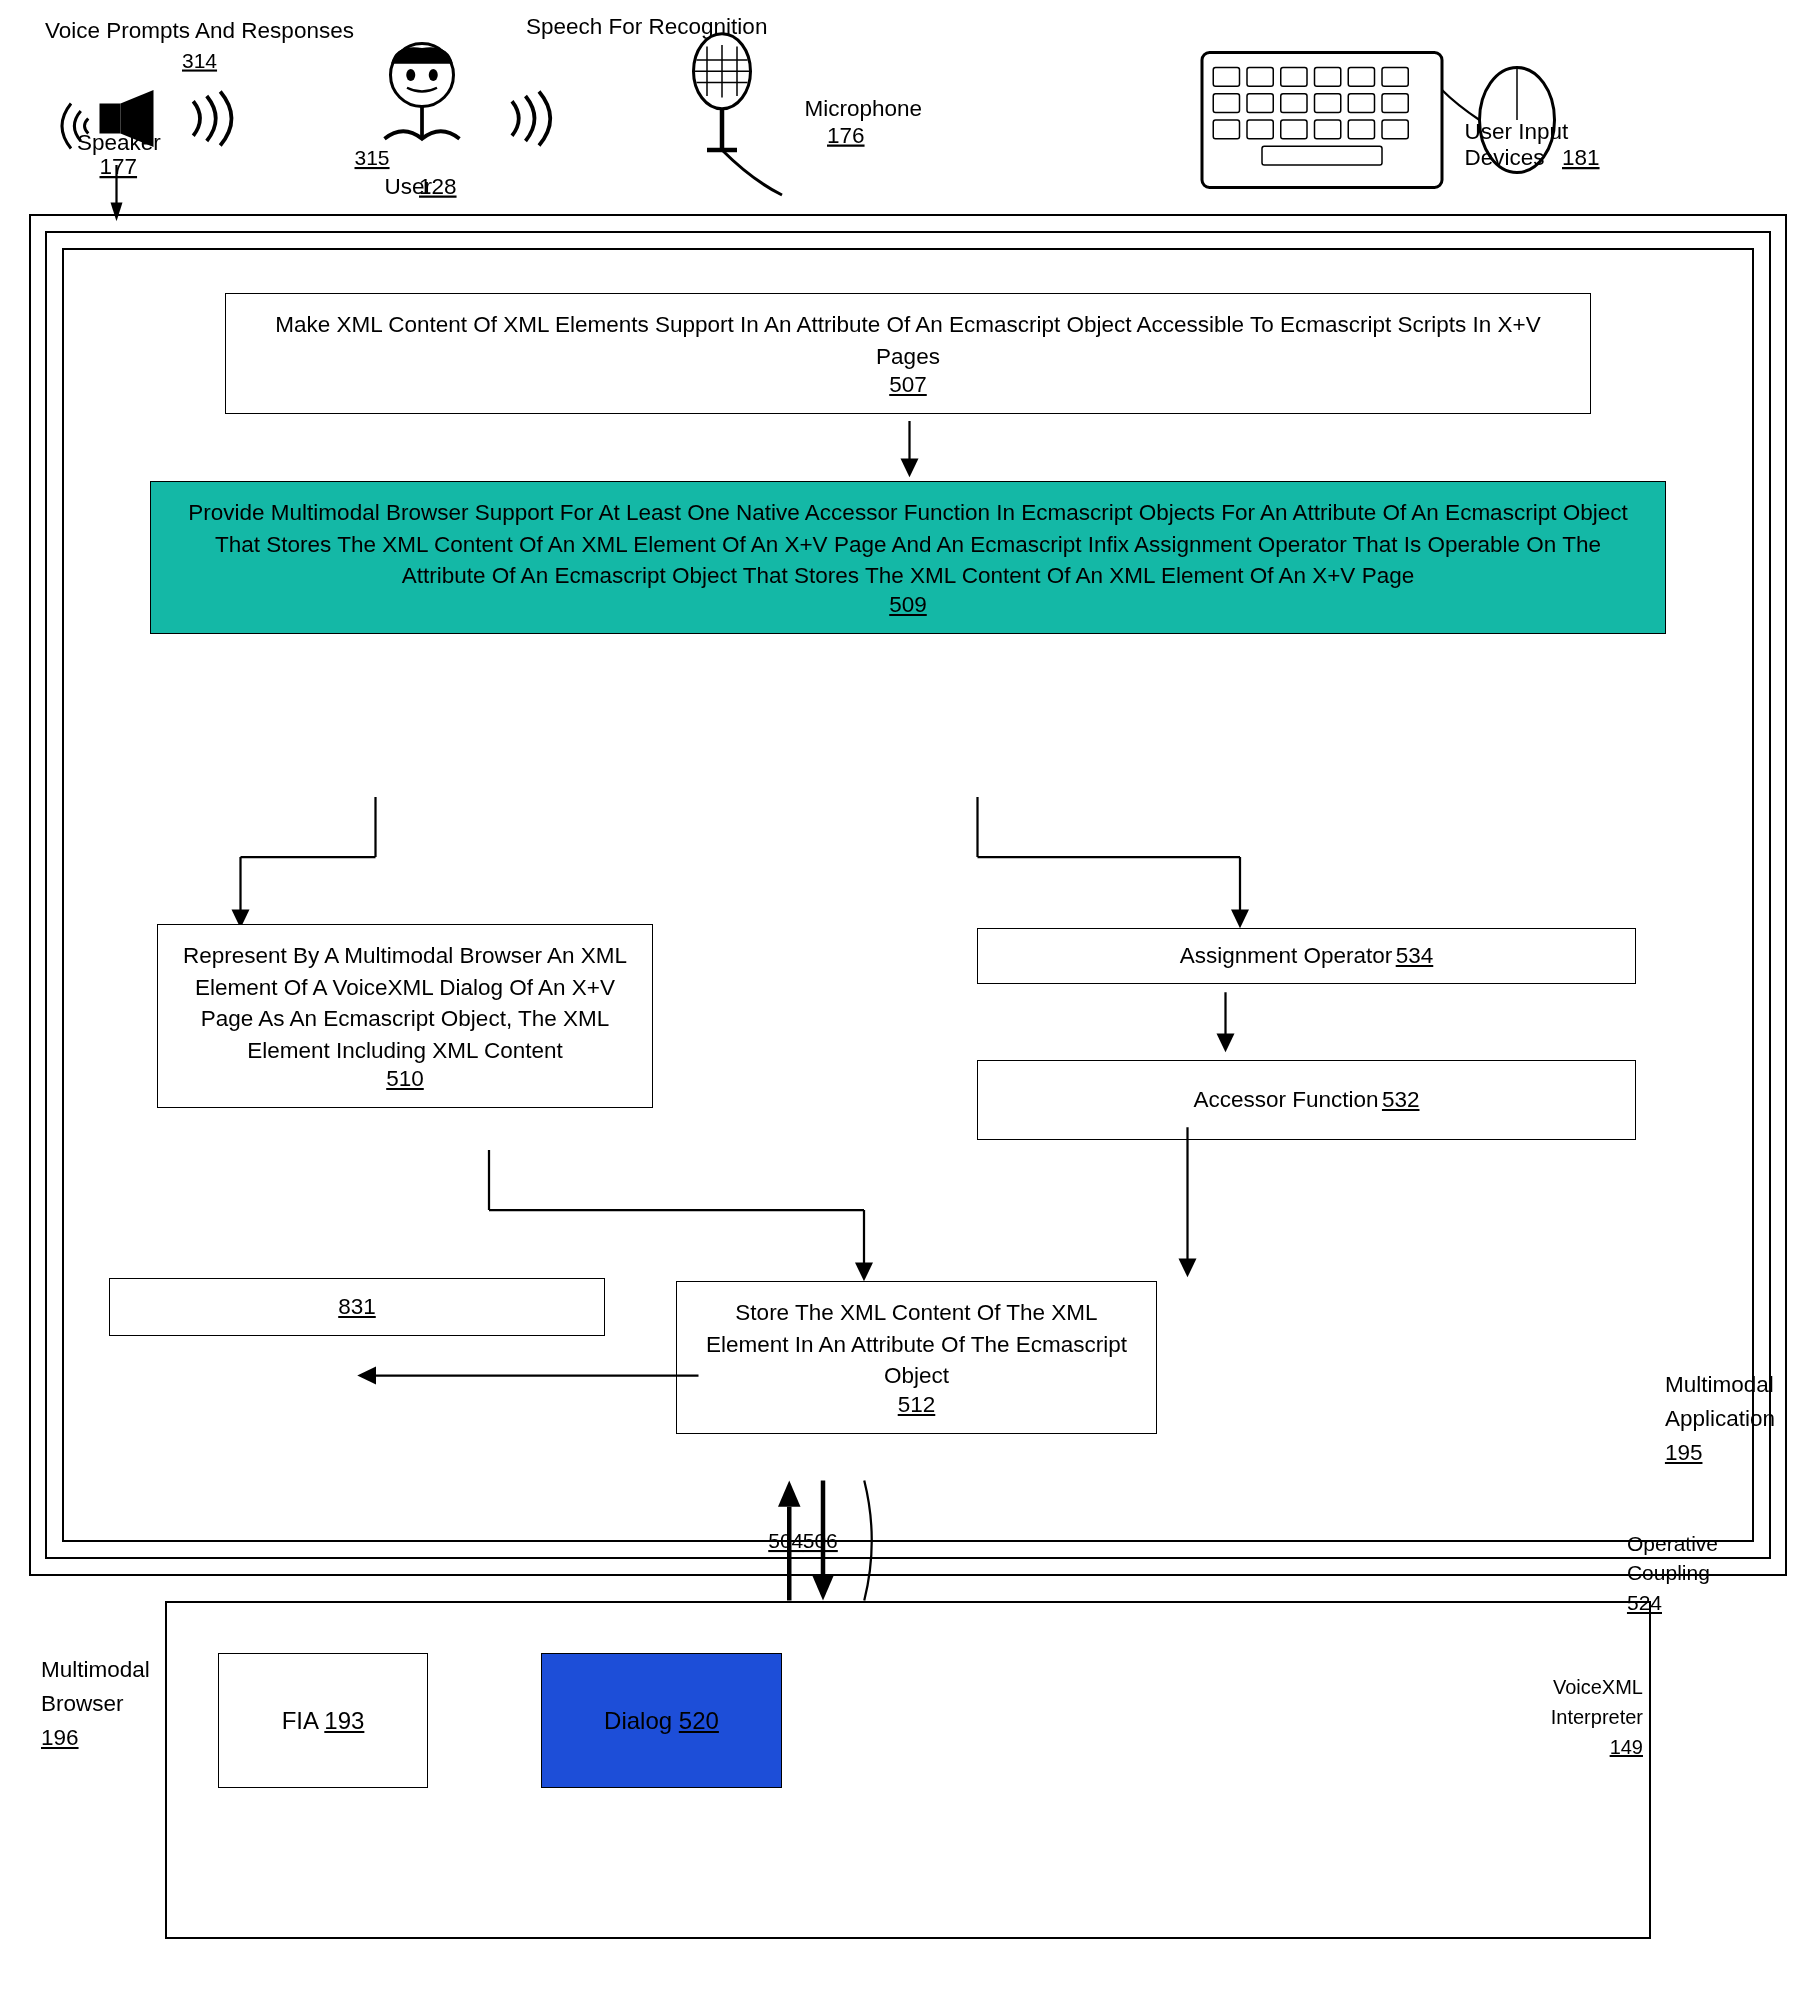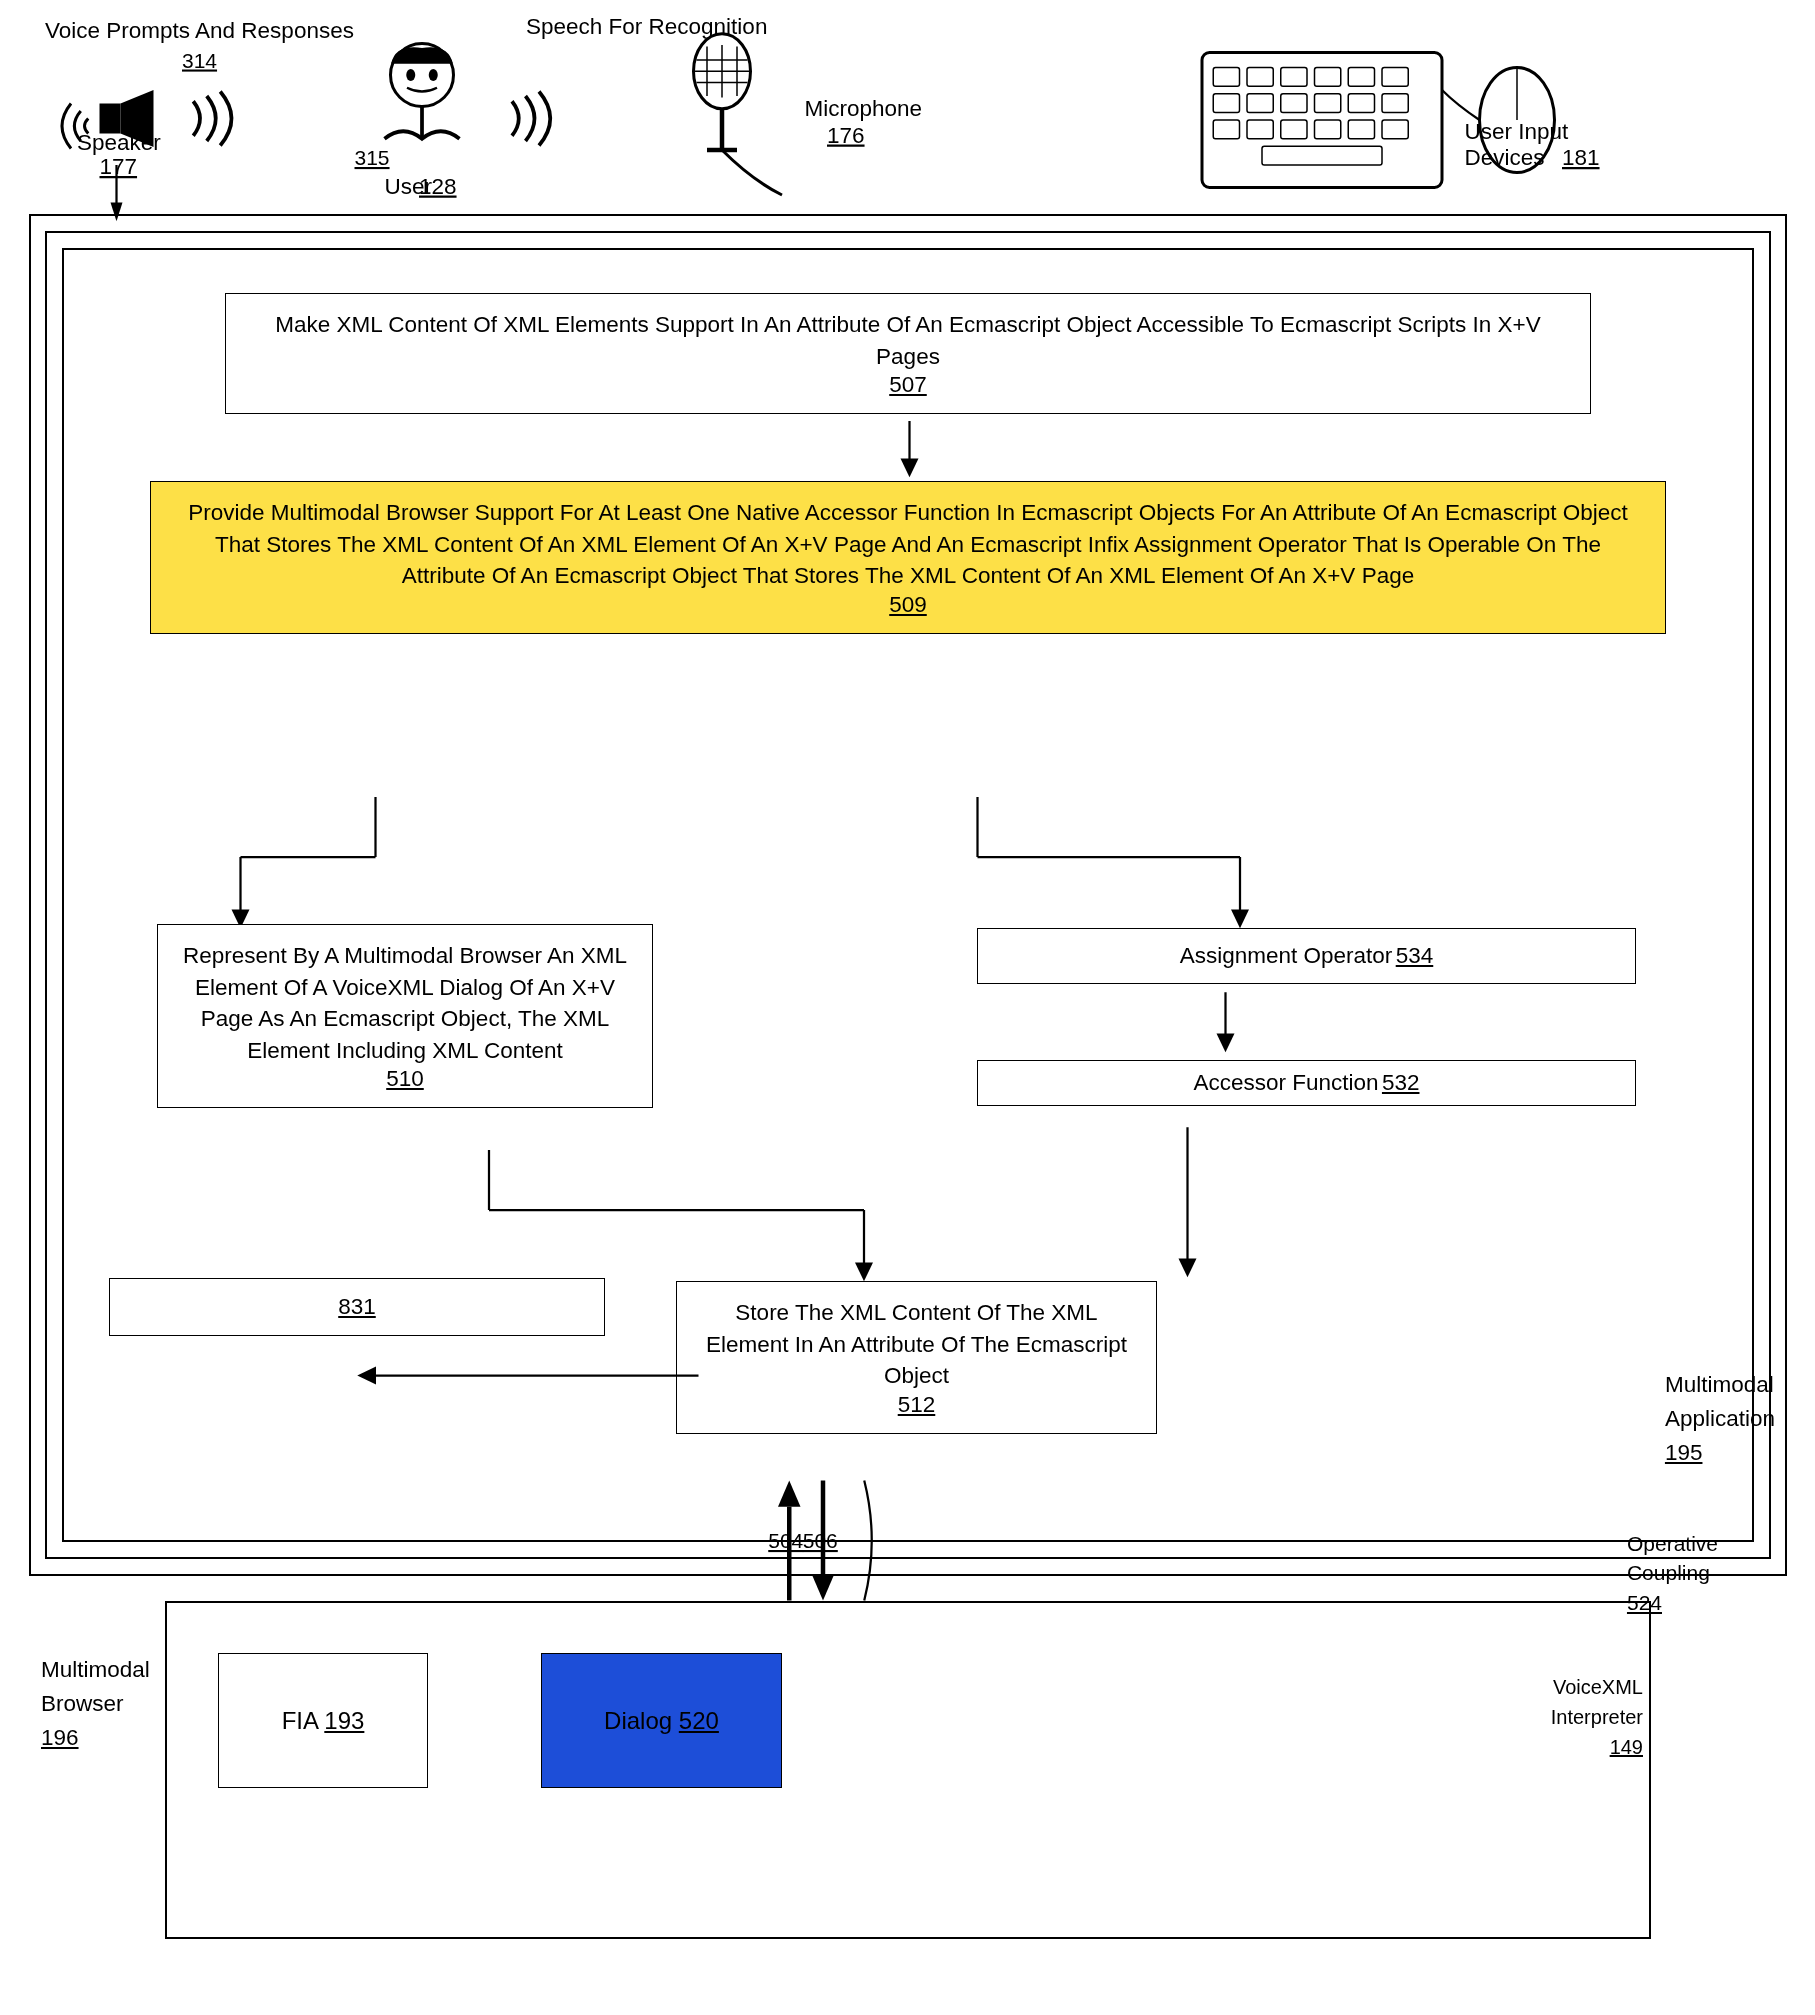--- a/index.html
+++ b/index.html
@@ -170,21 +170,21 @@
   <div style="position:absolute; top:293px; left:225px; right:225px; border:1.5px solid #000; padding:15px 30px; text-align:center; background:#fff;">
     <div class="box-text">Make XML Content Of XML Elements Support In An Attribute Of An Ecmascript Object Accessible To Ecmascript Scripts In X+V Pages</div>
     <div class="box-number">507</div>
   </div>
 
   <svg style="position:absolute; top:421px; left:887px; width:45px; height:60px;" viewBox="0 0 60 80" width="45" height="60">
     <line x1="30" y1="0" x2="30" y2="60" stroke="#000" stroke-width="3"></line>
     <polygon points="30,75 18,50 42,50" fill="#000"></polygon>
   </svg>
 
-  <div style="position:absolute; top:481px; left:150px; right:150px; border:1.5px solid #000; padding:15px 30px; text-align:center; background:#fde047;">
+  <div style="position:absolute; top:481px; left:150px; right:150px; border:1.5px solid #000; padding:15px 30px; text-align:center; background:#14b8a6;">
     <div class="box-text">Provide Multimodal Browser Support For At Least One Native Accessor Function In Ecmascript Objects For An Attribute Of An Ecmascript Object That Stores The XML Content Of An XML Element Of An X+V Page And An Ecmascript Infix Assignment Operator That Is Operable On The Attribute Of An Ecmascript Object That Stores The XML Content Of An XML Element Of An X+V Page</div>
     <div class="box-number" style="text-decoration:underline; font-size:22.5px;">509</div>
   </div>
 
   <svg style="position:absolute; top:797px; left:150px; width:451px; height:150px;" viewBox="0 0 600 200" width="451" height="150">
     <line x1="300" y1="0" x2="300" y2="80" stroke="#000" stroke-width="3"></line>
     <line x1="300" y1="80" x2="120" y2="80" stroke="#000" stroke-width="3"></line>
     <line x1="120" y1="80" x2="120" y2="160" stroke="#000" stroke-width="3"></line>
     <polygon points="120,175 108,150 132,150" fill="#000"></polygon>
   </svg>
@@ -199,21 +199,21 @@
   <div style="position:absolute; top:928px; left:977px; right:180px; border:1.5px solid #000; padding:11.3px 15px; text-align:center; background:#fff;">
     <span class="box-text">Assignment Operator</span>
     <span class="box-number" style="text-decoration:underline; font-size:22.5px;">534</span>
   </div>
 
   <svg style="position:absolute; top:992px; left:1203px; width:45px; height:68px;" viewBox="0 0 60 90" width="45" height="68">
     <line x1="30" y1="0" x2="30" y2="65" stroke="#000" stroke-width="3"></line>
     <polygon points="30,80 18,55 42,55" fill="#000"></polygon>
   </svg>
 
-  <div style="position:absolute; top:1060px; left:977px; right:180px; border:1.5px solid #000; padding:6px 15px; text-align:center; background:#fff;">
+  <div style="position:absolute; top:1060px; left:977px; right:180px; border:1.5px solid #000; padding:23px 15px; text-align:center; background:#fff;">
     <span class="box-text">Accessor Function</span>
     <span class="box-number" style="text-decoration:underline; font-size:22.5px;">532</span>
   </div>
 
   <svg style="position:absolute; top:1127px; left:1165px; width:45px; height:158px;" viewBox="0 0 60 210" width="45" height="158">
     <line x1="30" y1="0" x2="30" y2="185" stroke="#000" stroke-width="3"></line>
     <polygon points="30,200 18,175 42,175" fill="#000"></polygon>
   </svg>
 
   <div style="position:absolute; top:924px; left:109px; width:496px; border:1.5px solid #000; padding:15px 19px; text-align:center; background:#fff;margin-left:48px;">

